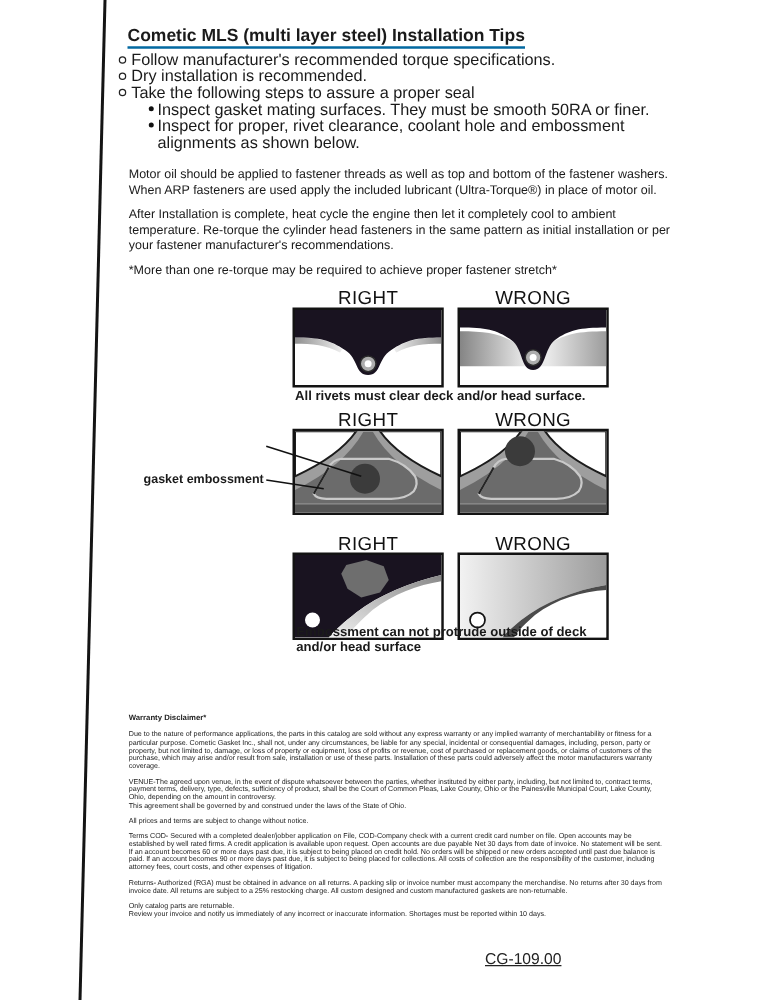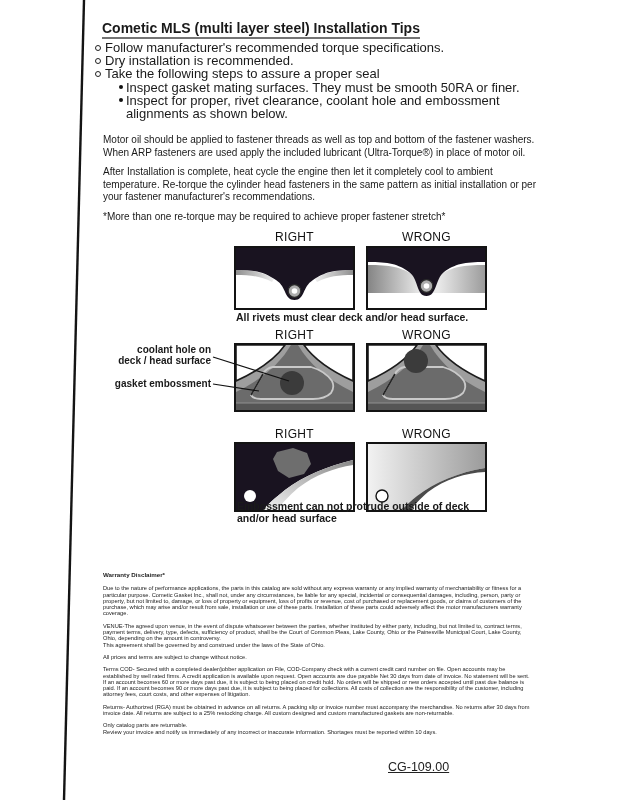--- a/index.html
+++ b/index.html
@@ -1,34 +1,34 @@
 <!DOCTYPE html>
 <html><head>
 <meta charset="utf-8">
 <style>
   html,body{margin:0;padding:0;background:#fff;}
   .page{position:relative;width:618px;height:800px;background:#ffffff;overflow:hidden;
         font-family:"Liberation Sans",sans-serif;color:#1a1a1a;}
   .abs{position:absolute;}
   .rule-svg{position:absolute;left:0;top:0;width:618px;height:800px;pointer-events:none;}
   .title{left:102px;top:20px;font-size:14px;font-weight:bold;margin:0;
-         border-bottom:2px solid #737373;padding-bottom:1px;display:inline-block;}
+         border-bottom:2px solid #0369a1;padding-bottom:1px;display:inline-block;}
   .tips{left:95px;top:41px;width:460px;font-size:13px;line-height:13.2px;}
   .tip{display:flex;align-items:flex-start;}
   .tip.sub{padding-left:24px;}
   .o-marker{flex:0 0 auto;width:4px;height:4px;border:1px solid #222;border-radius:50%;
             margin:4px 4px 0 0;}
   .dot-marker{flex:0 0 auto;width:4px;height:4px;background:#111;border-radius:50%;
               margin:4.5px 3px 0 0;}
   .diesel{left:103px;top:115px;font-size:12.5px;font-weight:bold;margin:0;}
   .para{margin:0;font-size:10px;line-height:12.6px;width:446px;}
   .p1{left:103px;top:134px;}
   .p2{left:103px;top:166px;}
   .note{left:103px;top:211px;}
-  .dlabel{font-size:12px;letter-spacing:.3px;text-align:center;width:121px;color:#111;}
+  .dlabel{font-size:15px;letter-spacing:.3px;text-align:center;width:121px;color:#111;}
   .lr1{top:230px}.lr2{top:328px}.lr3{top:427px}
   .c1{left:234px}.c2{left:366px}
   .dbox{width:121px;border:2px solid #131313;background:#fff;box-sizing:border-box;}
   .br1{top:246px;height:64px}.br2{top:343px;height:69px}.br3{top:442px;height:70px}
   .dbox svg{display:block;width:100%;height:100%;}
   .caption{font-size:10.5px;font-weight:bold;line-height:11.5px;white-space:pre-line;}
   .cap1{left:236px;top:312px;}
   .cap2{left:240px;top:415px;}
   .cap3{left:237px;top:501px;}
   .ann{font-size:10px;font-weight:bold;line-height:11px;text-align:right;white-space:pre-line;}
@@ -114,22 +114,20 @@
       <path d="M0,17 C22,17 33,19 45,27 C52,32 55,36 58.5,36 C62,36 65,32 72,27 C84,19 95,17 117,17 L117,45 L0,45 Z" fill="url(#gband)"></path>
       <path d="M0,0 H117 V14 C96,14 87,16 76,24 C67,31 69,48 58.5,48 C48,48 51,31 41,24 C30,16 21,14 0,14 Z" fill="#191320"></path>
       <circle cx="58.5" cy="38" r="6.3" fill="#adadad" stroke="#2b2b2b" stroke-width="1.2"></circle>
       <circle cx="58.5" cy="38" r="2.8" fill="#ffffff"></circle>
     </svg>
   </div>
   <div class="abs caption cap1">All rivets must clear deck and/or head surface.</div>
 
   <div class="abs dlabel lr2 c1">RIGHT</div>
   <div class="abs dlabel lr2 c2">WRONG</div>
-  <div class="abs ann ann1">coolant hole on
-deck / head surface</div>
   <div class="abs ann ann2">gasket embossment</div>
   <div class="abs dbox br2 c1">
     <svg viewBox="0 0 117 65" preserveAspectRatio="none">
       <rect width="117" height="65" fill="#6b6b6b"></rect>
       <rect y="58" width="117" height="7" fill="#555555"></rect>
       <line x1="0" y1="58" x2="117" y2="58" stroke="#909090" stroke-width="1"></line>
       <path d="M0,0 H55 Q39,28 0,47 Z" fill="#9e9e9e"></path>
       <path d="M0,0 H49 Q35,20 0,36 Z" fill="#ffffff" stroke="#1c1c1c" stroke-width="1.6"></path>
       <path d="M117,0 H62 Q78,28 117,47 Z" fill="#9e9e9e"></path>
       <path d="M117,0 H68 Q82,20 117,36 Z" fill="#ffffff" stroke="#1c1c1c" stroke-width="1.6"></path>

